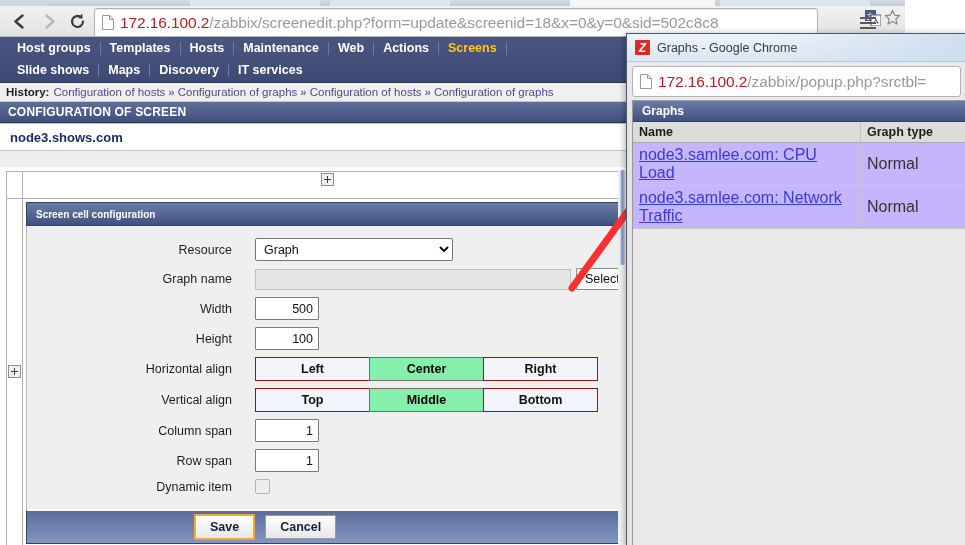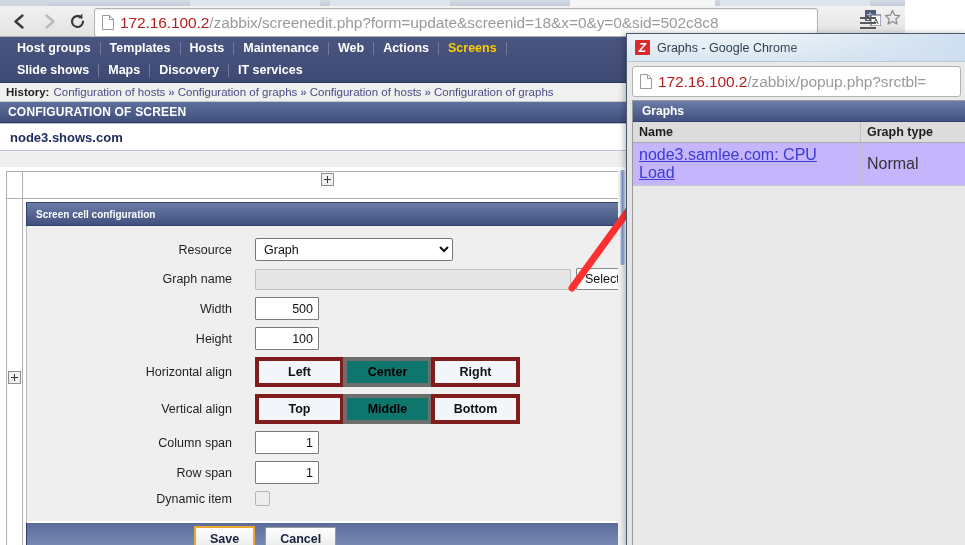--- a/index.html
+++ b/index.html
@@ -182,28 +182,28 @@
     color: #111; cursor: pointer; border-radius: 1px;
   }
   input.fnum {
     width: 55px; height: 19px; border: 1px solid #7a7a7a;
     background: #fff; text-align: right; padding-right: 5px;
     font-size: 12.5px; font-family: "Liberation Sans", sans-serif;
     color: #111; border-radius: 1px;
   }
   .btngroup { display: flex; }
   .seg {
-    height: 22px; min-width: 59px; padding: 0 11px;
+    height: 22px; min-width: 59px; padding: 0 27px;
     display: flex; align-items: center; justify-content: center;
-    background: #f2f5f9; border: 4px solid #7f1d1d;
+    background: #f2f5f9; border: 1px solid #7f1d1d;
     font-size: 12.5px; font-weight: bold; color: #111;
     cursor: pointer; margin-right: -1px;
     font-family: "Liberation Sans", sans-serif;
   }
-  .seg.on { background: #0f766e; color: #000; border-color: #6e6e6e; }
+  .seg.on { background: #86efac; color: #000; border-color: #6e6e6e; }
   .chk {
     width: 13px; height: 13px; border: 1px solid #b5b5b5;
     background: #ededed; border-radius: 2px;
   }
   .form-footer {
     margin: 0 3px 3px 3px; height: 32px;
     background: linear-gradient(#5b6c9b, #8396bd);
     border: 1px solid #33406b; border-top: 2px solid #ffffff;
     display: flex; align-items: center; padding-left: 147px; gap: 10px;
   }
@@ -543,18 +543,24 @@
             <th>Graph type</th>
           </tr>
         </thead>
         <tbody>
           <tr>
             <td class="col-name">
               <a>node3.samlee.com: CPU Load</a>
             </td>
             <td>Normal</td>
           </tr>
+          <tr>
+            <td class="col-name">
+              <a>node3.samlee.com: Network Traffic</a>
+            </td>
+            <td>Normal</td>
+          </tr>
         </tbody>
       </table>
     </div>
   </div>
 
 </div>
 
 </body></html>

